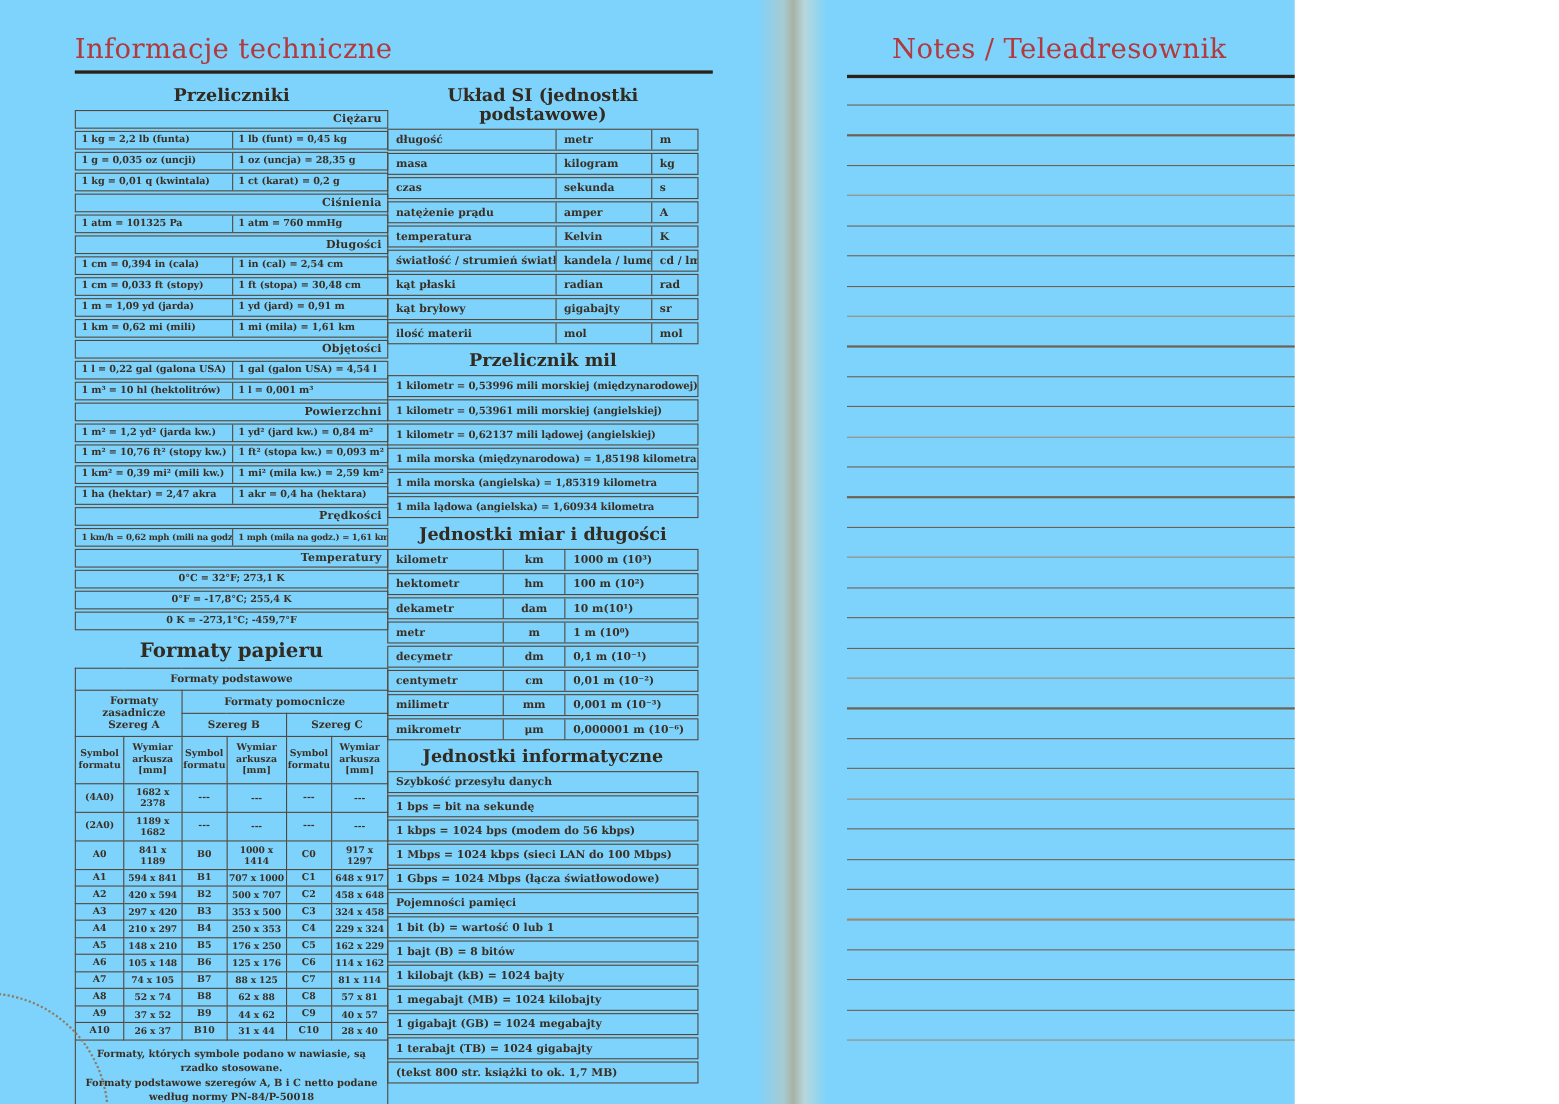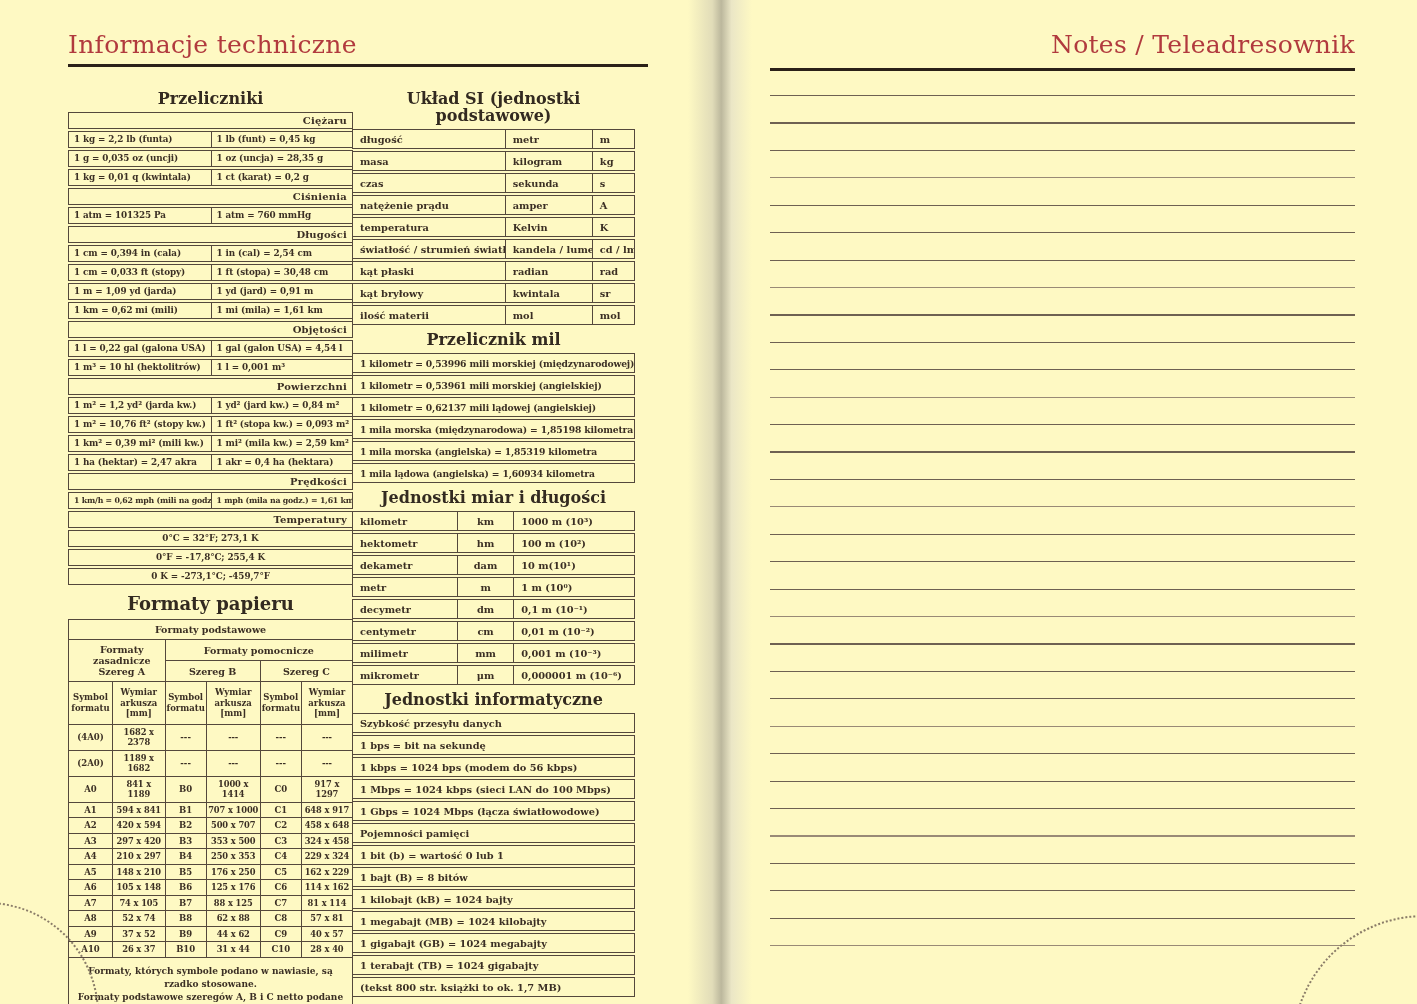--- a/index.html
+++ b/index.html
@@ -1,30 +1,30 @@
 <!DOCTYPE html>
 <html><head>
 <meta charset="utf-8">
 <style>
   html,body{margin:0;padding:0;}
-  .screen{position:relative;width:1417px;height:1004px;background:#fef9c3;overflow:hidden;
+  .screen{position:relative;width:1177px;height:1004px;background:#7dd3fc;overflow:hidden;
           font-family:"DejaVu Serif", serif;color:#3a2f24;}
   
   .page-title{position:absolute;top:30px;font-size:25px;letter-spacing:.3px;color:#b13a3e;}
   .pt-left{left:68px;}
   .pt-right{right:62px;}
   .title-rule{position:absolute;height:2.5px;background:#2b2118;}
   .tr-left{left:68px;top:64px;width:580px;}
   .tr-right{left:770px;top:68px;width:585px;}
   
   .col{position:absolute;top:72px;}
   .col-a{left:68px;width:285px;}
   .col-b{left:352px;width:283px;}
   h2.section{font-size:16px;line-height:17px;font-weight:bold;text-align:center;color:#332a20;margin:6px 0 5px;}
-  .col-a h2.first,.col-b h2.first{margin-top:18px;}
+  .col-a h2.first,.col-b h2.first{margin-top:6px;}
   h2.big{font-size:18px;line-height:19px;margin:9px 0 6px;}
   
   .boxtable{width:100%;}
   .trow{display:flex;border:1px solid #54483c;margin-bottom:2px;box-sizing:border-box;align-items:stretch;}
   .tcell{box-sizing:border-box;font-weight:bold;color:#3b2f24;overflow:hidden;white-space:nowrap;}
   .divl{border-left:1px solid #54483c;}
   .hdrcell{width:100%;text-align:right;}
   .fullc{width:100%;text-align:center;}
   #conv-table .tcell{padding:2px 5px;font-size:8.8px;line-height:11px;letter-spacing:-.1px;}
   #conv-table .hdrcell{font-size:10px;letter-spacing:.2px;}
@@ -339,21 +339,21 @@
             <div class="tcell c2 divl">kandela / lumen</div>
             <div class="tcell c3 divl">cd / lm</div>
           </div>
           <div class="trow">
             <div class="tcell c1">kąt płaski</div>
             <div class="tcell c2 divl">radian</div>
             <div class="tcell c3 divl">rad</div>
           </div>
           <div class="trow">
             <div class="tcell c1">kąt bryłowy</div>
-            <div class="tcell c2 divl">kwintala</div>
+            <div class="tcell c2 divl">gigabajty</div>
             <div class="tcell c3 divl">sr</div>
           </div>
           <div class="trow">
             <div class="tcell c1">ilość materii</div>
             <div class="tcell c2 divl">mol</div>
             <div class="tcell c3 divl">mol</div>
           </div>
         </div>
 
       <h2 class="section">Przelicznik mil</h2>

